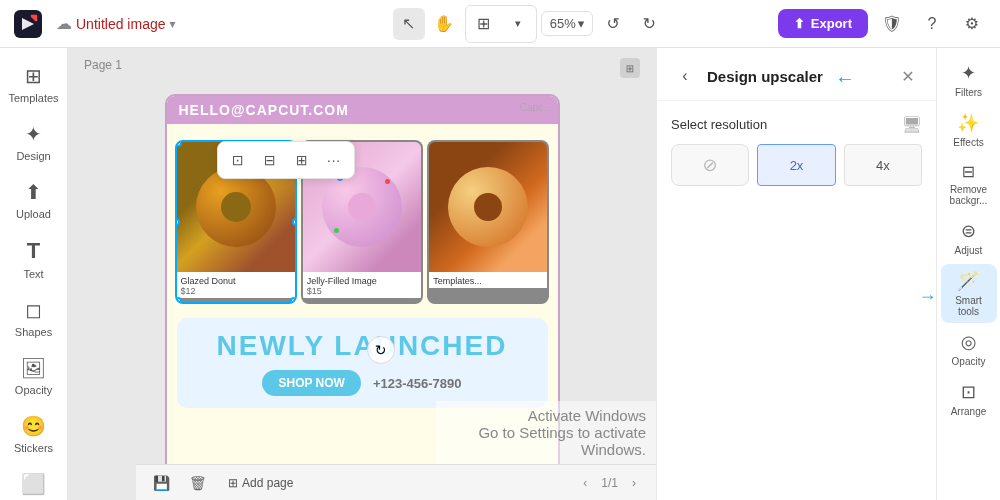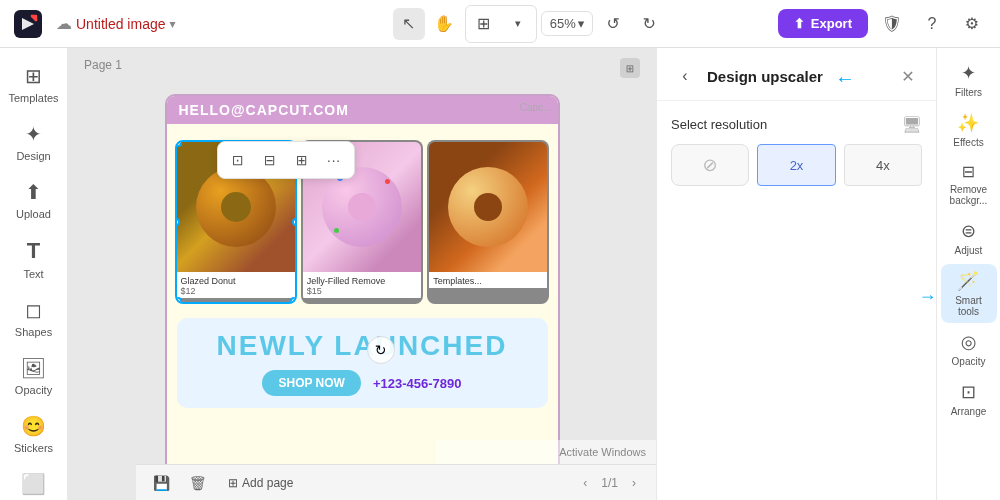--- a/index.html
+++ b/index.html
@@ -207,21 +207,21 @@
       color: #5bc8e8; letter-spacing: 2px;
       text-align: center;
     }
     .banner-bottom { display: flex; align-items: center; gap: 12px; }
     .shop-btn {
       background: #5bc8e8; color: #fff;
       border: none; border-radius: 20px;
       padding: 6px 16px; font-size: 12px; font-weight: 600;
       cursor: pointer;
     }
-    .phone-text { font-size: 13px; font-weight: 700; color: #6d28d9; }
+    .phone-text { font-size: 13px; font-weight: 700; color: #737373; }
 
     
     .refresh-icon-overlay {
       position: absolute;
       top: 240px; left: 200px;
       width: 28px; height: 28px;
       background: rgba(255,255,255,0.9);
       border-radius: 50%; border: 1px solid #ddd;
       display: flex; align-items: center; justify-content: center;
       font-size: 14px; cursor: pointer; z-index: 5;
@@ -260,21 +260,21 @@
       font-size: 12px; color: #888;
     }
 
     
     .activate-windows {
       position: absolute;
       bottom: 36px; right: 0;
       width: 220px;
       padding: 6px 10px;
       background: rgba(255,255,255,0.5);
-      font-size: 11px; color: #888;
+      font-size: 15px; color: #888;
       text-align: right;
     }
 
     
     .right-panel {
       width: 280px;
       background: #fff;
       border-left: 1px solid #e8e8e8;
       display: flex;
       flex-direction: column;
@@ -503,21 +503,21 @@
         <div class="donut-card">
           <div class="donut-visual donut-bg-2">
             <div style="width:80px;height:80px;border-radius:50%;background:radial-gradient(circle at 30% 30%, #f9c8e8, #cc88cc);display:flex;align-items:center;justify-content:center;position:relative;">
               <div style="width:28px;height:28px;border-radius:50%;background:#e8a8d8;"></div>
               <div style="position:absolute;top:8px;left:15px;width:6px;height:6px;border-radius:50%;background:#4488ff;"></div>
               <div style="position:absolute;top:12px;right:12px;width:5px;height:5px;border-radius:50%;background:#ff4444;"></div>
               <div style="position:absolute;bottom:14px;left:12px;width:5px;height:5px;border-radius:50%;background:#44cc44;"></div>
             </div>
           </div>
           <div class="donut-info">
-            <div class="donut-name">Jelly-Filled Remove</div>
+            <div class="donut-name">Jelly-Filled Image</div>
             <div class="donut-price">$15</div>
           </div>
         </div>
 
         <div class="donut-card">
           <div class="donut-visual donut-bg-3">
             <div style="width:80px;height:80px;border-radius:50%;background:radial-gradient(circle at 30% 30%, #f4d080, #D2691E);display:flex;align-items:center;justify-content:center;">
               <div style="width:28px;height:28px;border-radius:50%;background:#8B4513;"></div>
             </div>
           </div>
@@ -551,20 +551,21 @@
       </button>
       <div class="page-counter">
         <button class="page-nav-btn">‹</button>
         <span>1/1</span>
         <button class="page-nav-btn">›</button>
       </div>
     </div>
 
     <div class="activate-windows">
       <div>Activate Windows</div>
+      <div>Go to Settings to activate Windows.</div>
     </div>
   </div>
 
   <div class="right-panel">
     <div class="upscaler-panel">
       <div class="upscaler-header">
         <div class="upscaler-header-left">
           <button class="back-btn">‹</button>
           <span class="upscaler-title">Design upscaler</span>
           <span class="upscaler-arrow" style="color:#00aaff;font-size:20px;margin-left:4px;">←</span>

